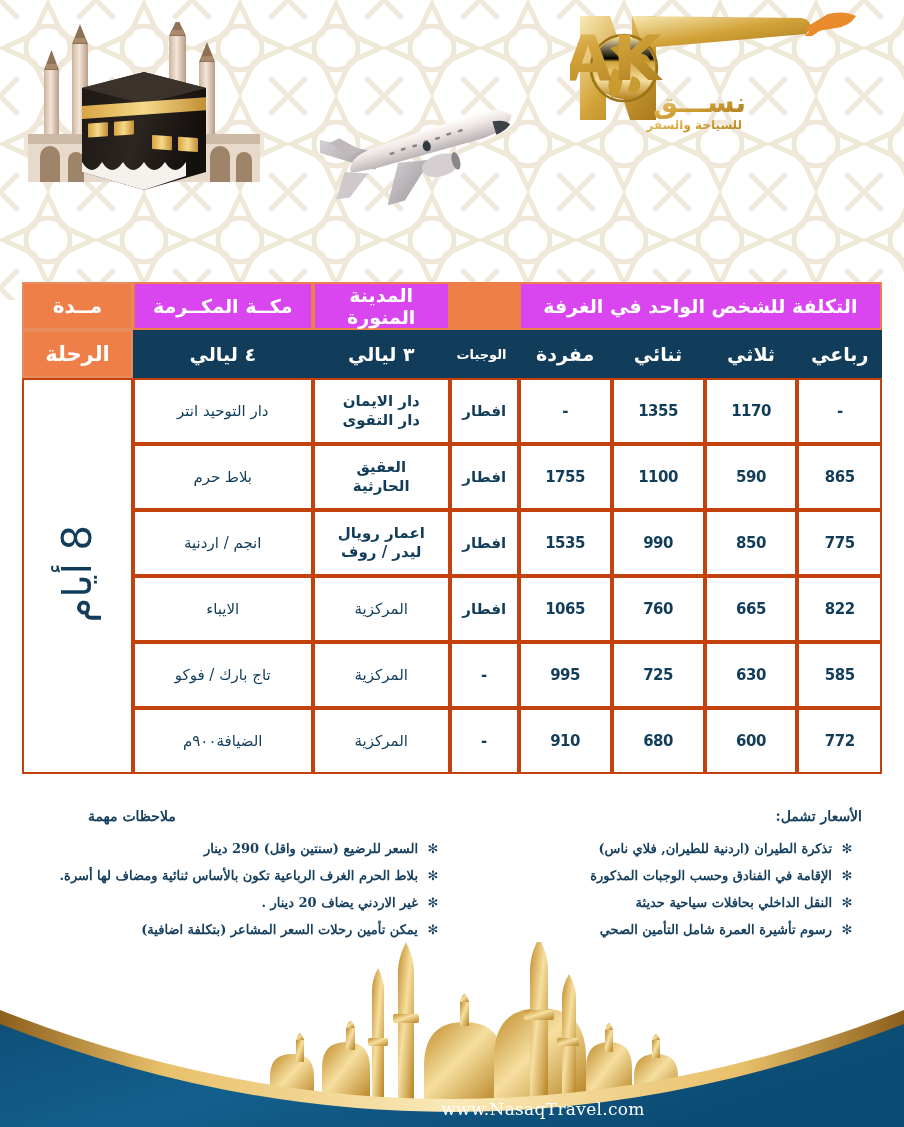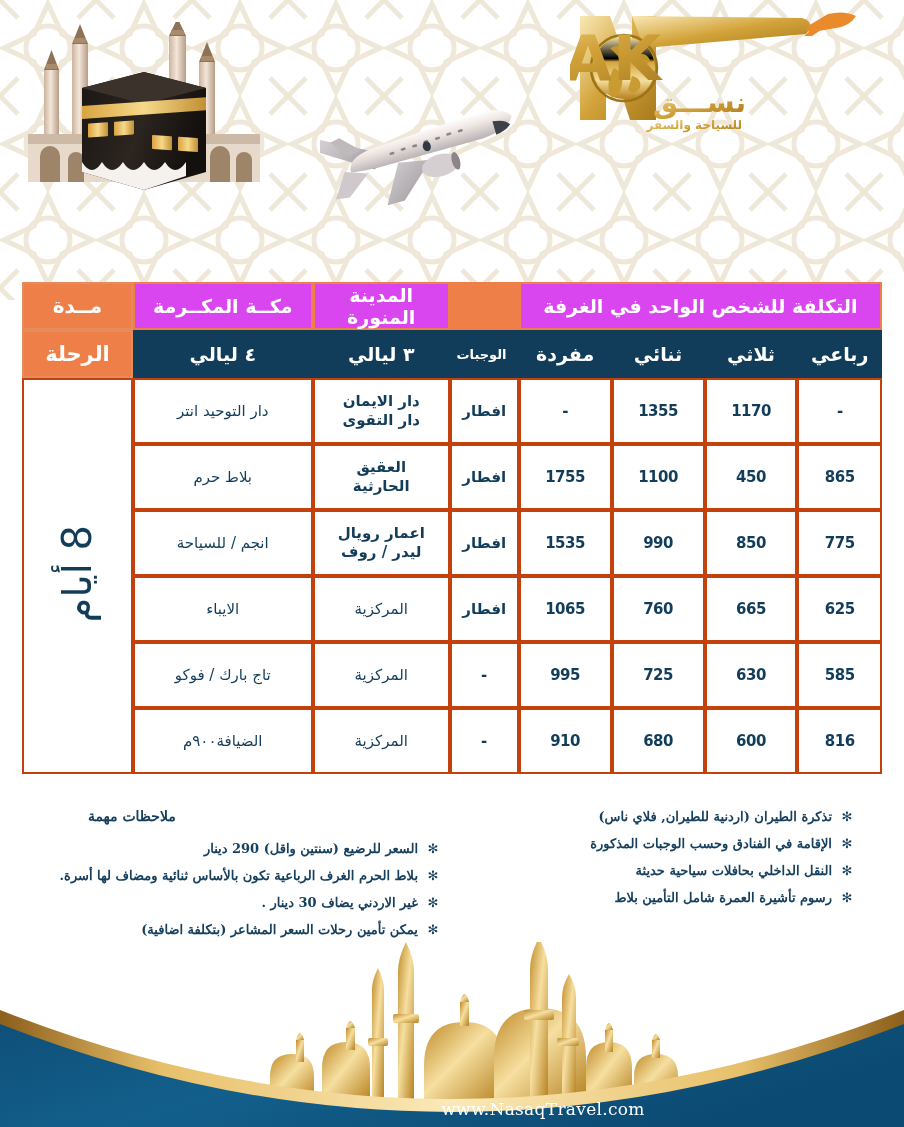--- a/index.html
+++ b/index.html
@@ -473,107 +473,108 @@
           <td class="hotel-two" style="white-space:pre-line">دار الايمان
 دار التقوى</td>
           <td class="hotel">دار التوحيد انتر</td>
           <td class="duration-cell" rowspan="6">
             <span class="duration-inner">8 أيام</span>
           </td>
         </tr>
 
         <tr class="data-row">
           <td class="price">865</td>
-          <td class="price">450</td>
+          <td class="price">590</td>
           <td class="price">1100</td>
           <td class="price">1755</td>
           <td class="meals">افطار</td>
           <td class="hotel-two" style="white-space:pre-line">العقيق
 الحارثية</td>
           <td class="hotel">بلاط حرم</td>
         </tr>
 
         <tr class="data-row">
           <td class="price">775</td>
           <td class="price">850</td>
           <td class="price">990</td>
           <td class="price">1535</td>
           <td class="meals">افطار</td>
           <td class="hotel-two" style="white-space:pre-line">اعمار رويال
 ليدر / روف</td>
-          <td class="hotel">انجم / للسياحة</td>
+          <td class="hotel">انجم / اردنية</td>
         </tr>
 
         <tr class="data-row">
-          <td class="price">625</td>
+          <td class="price">822</td>
           <td class="price">665</td>
           <td class="price">760</td>
           <td class="price">1065</td>
           <td class="meals">افطار</td>
           <td class="hotel">المركزية</td>
           <td class="hotel">الايباء</td>
         </tr>
 
         <tr class="data-row">
           <td class="price">585</td>
           <td class="price">630</td>
           <td class="price">725</td>
           <td class="price">995</td>
           <td class="meals">-</td>
           <td class="hotel">المركزية</td>
           <td class="hotel">تاج بارك / فوكو</td>
         </tr>
 
         <tr class="data-row">
-          <td class="price">816</td>
+          <td class="price">772</td>
           <td class="price">600</td>
           <td class="price">680</td>
           <td class="price">910</td>
           <td class="meals">-</td>
           <td class="hotel">المركزية</td>
           <td class="hotel">الضيافة٩٠٠م</td>
         </tr>
       </tbody>
     </table>
   </div>
 
   <div class="notes">
 
     <div class="notes-col right-col">
+      <h3>الأسعار تشمل:</h3>
       <div class="note-line">
         <span class="bullet">✻</span>
         <span class="note-text">تذكرة الطيران (اردنية للطيران, فلاي ناس)</span>
       </div>
       <div class="note-line">
         <span class="bullet">✻</span>
         <span class="note-text">الإقامة في الفنادق وحسب الوجبات المذكورة</span>
       </div>
       <div class="note-line">
         <span class="bullet">✻</span>
         <span class="note-text">النقل الداخلي بحافلات سياحية حديثة</span>
       </div>
       <div class="note-line">
         <span class="bullet">✻</span>
-        <span class="note-text">رسوم تأشيرة العمرة شامل التأمين بلاط</span>
+        <span class="note-text">رسوم تأشيرة العمرة شامل التأمين الصحي</span>
       </div>
     </div>
 
     <div class="notes-col left-col">
       <h3>ملاحظات مهمة</h3>
       <div class="note-line">
         <span class="bullet">✻</span>
         <span class="note-text">السعر للرضيع (سنتين واقل) 290 دينار</span>
       </div>
       <div class="note-line">
         <span class="bullet">✻</span>
         <span class="note-text">بلاط الحرم الغرف الرباعية تكون بالأساس ثنائية ومضاف لها أسرة.</span>
       </div>
       <div class="note-line">
         <span class="bullet">✻</span>
-        <span class="note-text">غير الاردني يضاف 30 دينار .</span>
+        <span class="note-text">غير الاردني يضاف 20 دينار .</span>
       </div>
       <div class="note-line">
         <span class="bullet">✻</span>
         <span class="note-text">يمكن تأمين رحلات السعر المشاعر (بتكلفة اضافية)</span>
       </div>
     </div>
   </div>
 
   <div class="footer">
     <svg width="904" height="185" viewBox="0 0 904 185" xmlns="http://www.w3.org/2000/svg">

